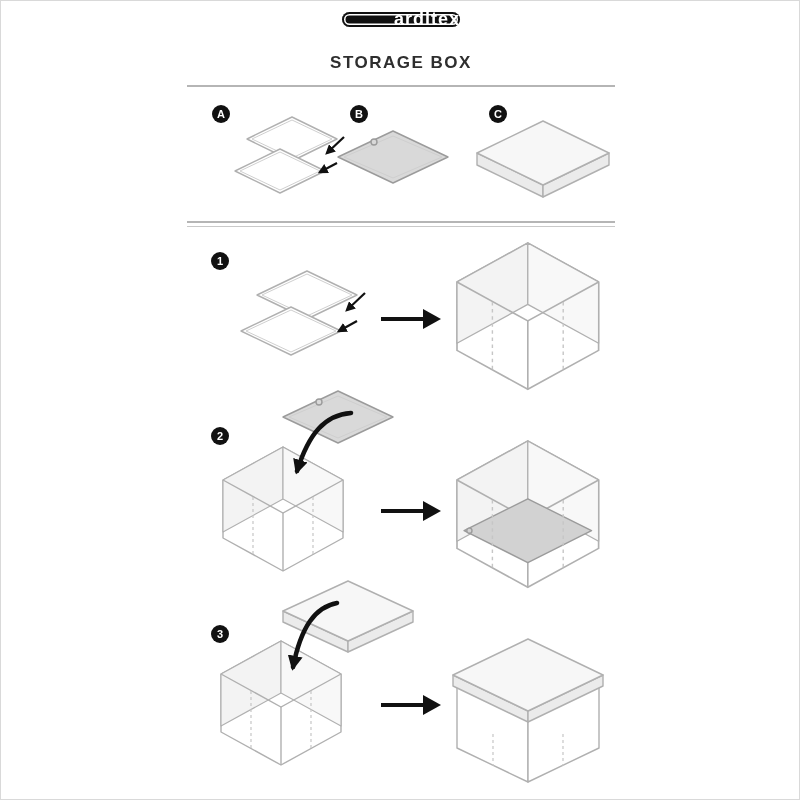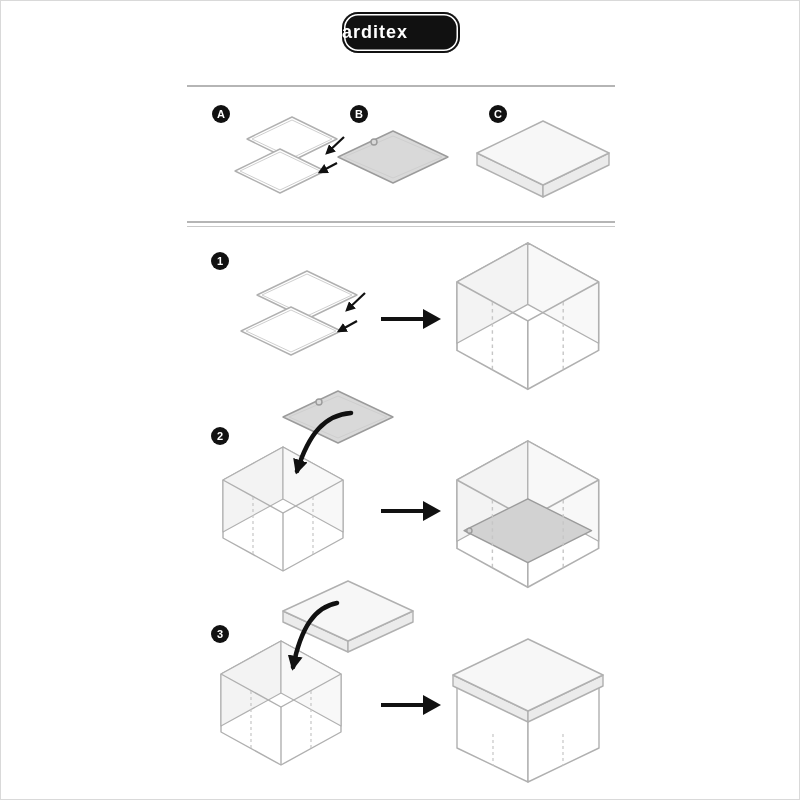--- a/index.html
+++ b/index.html
@@ -3,22 +3,22 @@
 <meta charset="utf-8">
 <style>
   :root{
     --line:#b0b0b0; --dash:#c6c6c6; --panel-gray:#d9d9d9; --panel-gray-stroke:#9b9b9b;
     --wall-shade:#f3f3f3; --lid-top:#f7f7f7; --lid-side:#ebebeb; --ink:#111111; --divider:#b5b5b5;
   }
   html,body{margin:0;padding:0;background:#fff;}
   .page{position:relative;width:800px;height:800px;background:#fff;overflow:hidden;
         font-family:"Liberation Sans",sans-serif;border:1px solid #d9d9d9;box-sizing:border-box;}
   .abs{position:absolute;}
-  .logo{left:341px;top:11px;width:118px;height:41px;background:var(--ink);border-radius:16px;
-        display:flex;align-items:center;justify-content:flex-start;
+  .logo{left:341px;top:11px;width:118px;height:15px;background:var(--ink);border-radius:16px;
+        display:flex;align-items:center;justify-content:flex-end;
         box-shadow:inset 0 0 0 2px var(--ink), inset 0 0 0 3.5px #ffffff;}
   .logo span{color:#fff;font-weight:bold;font-size:18px;letter-spacing:1px;}
   .title{left:0;top:52px;width:800px;text-align:center;font-size:17px;font-weight:bold;
          letter-spacing:1.5px;color:#2e2e2e;}
   .rule{left:186px;width:428px;height:0;border-top:2px solid var(--divider);}
   .rule.thin{border-top-width:1.5px;border-top-color:#c9c9c9;}
   .badge{width:18px;height:18px;border-radius:50%;background:var(--ink);color:#fff;
          display:flex;align-items:center;justify-content:center;font-size:11px;font-weight:bold;}
   svg{display:block;overflow:visible;}
   .fw{fill:#fff;stroke:var(--line);stroke-width:1.4;stroke-linejoin:round;}
@@ -48,20 +48,21 @@
         </marker>
       <marker id="ahs" viewBox="0 0 10 10" refX="7.5" refY="5" markerWidth="10" markerHeight="10" orient="auto" markerUnits="userSpaceOnUse">
           <path d="M0,0 L10,5 L0,10 Z" fill="#111111"></path>
         </marker>
     </defs>
   </svg>
 
   <div class="abs logo">
     <span>arditex</span>
   </div>
+  <div class="abs title">STORAGE BOX</div>
   <div class="abs rule" style="top:84px;"></div>
 
   <div class="abs badge" style="left:211px;top:104px;">A</div>
   <svg class="abs" style="left:222px;top:112px;" width="132" height="96">
     <g transform="translate(24,4)">
         <path class="fw" d="M0,22 L45,0 L90,22 L45,44 Z"></path>
         <path class="thin" d="M5,22 L45,3 L85,22 L45,41 Z"></path>
       </g>
     <g transform="translate(12,36)">
         <path class="fw" d="M0,22 L45,0 L90,22 L45,44 Z"></path>

